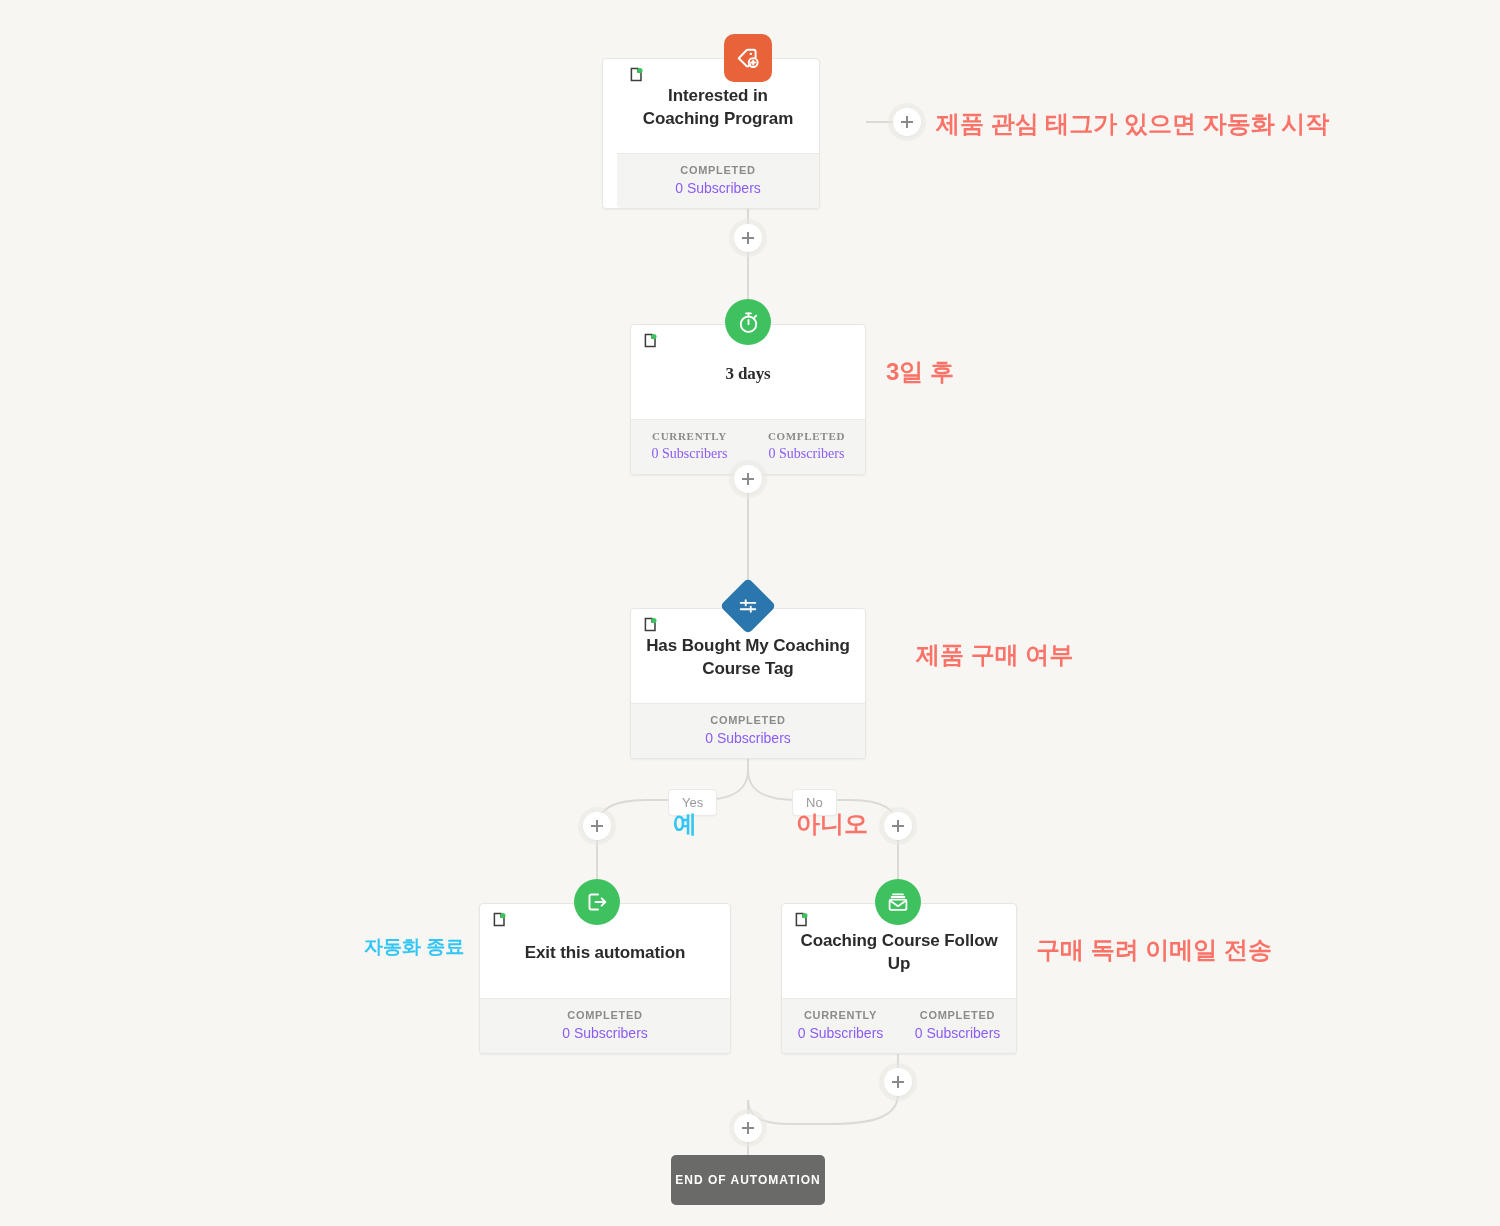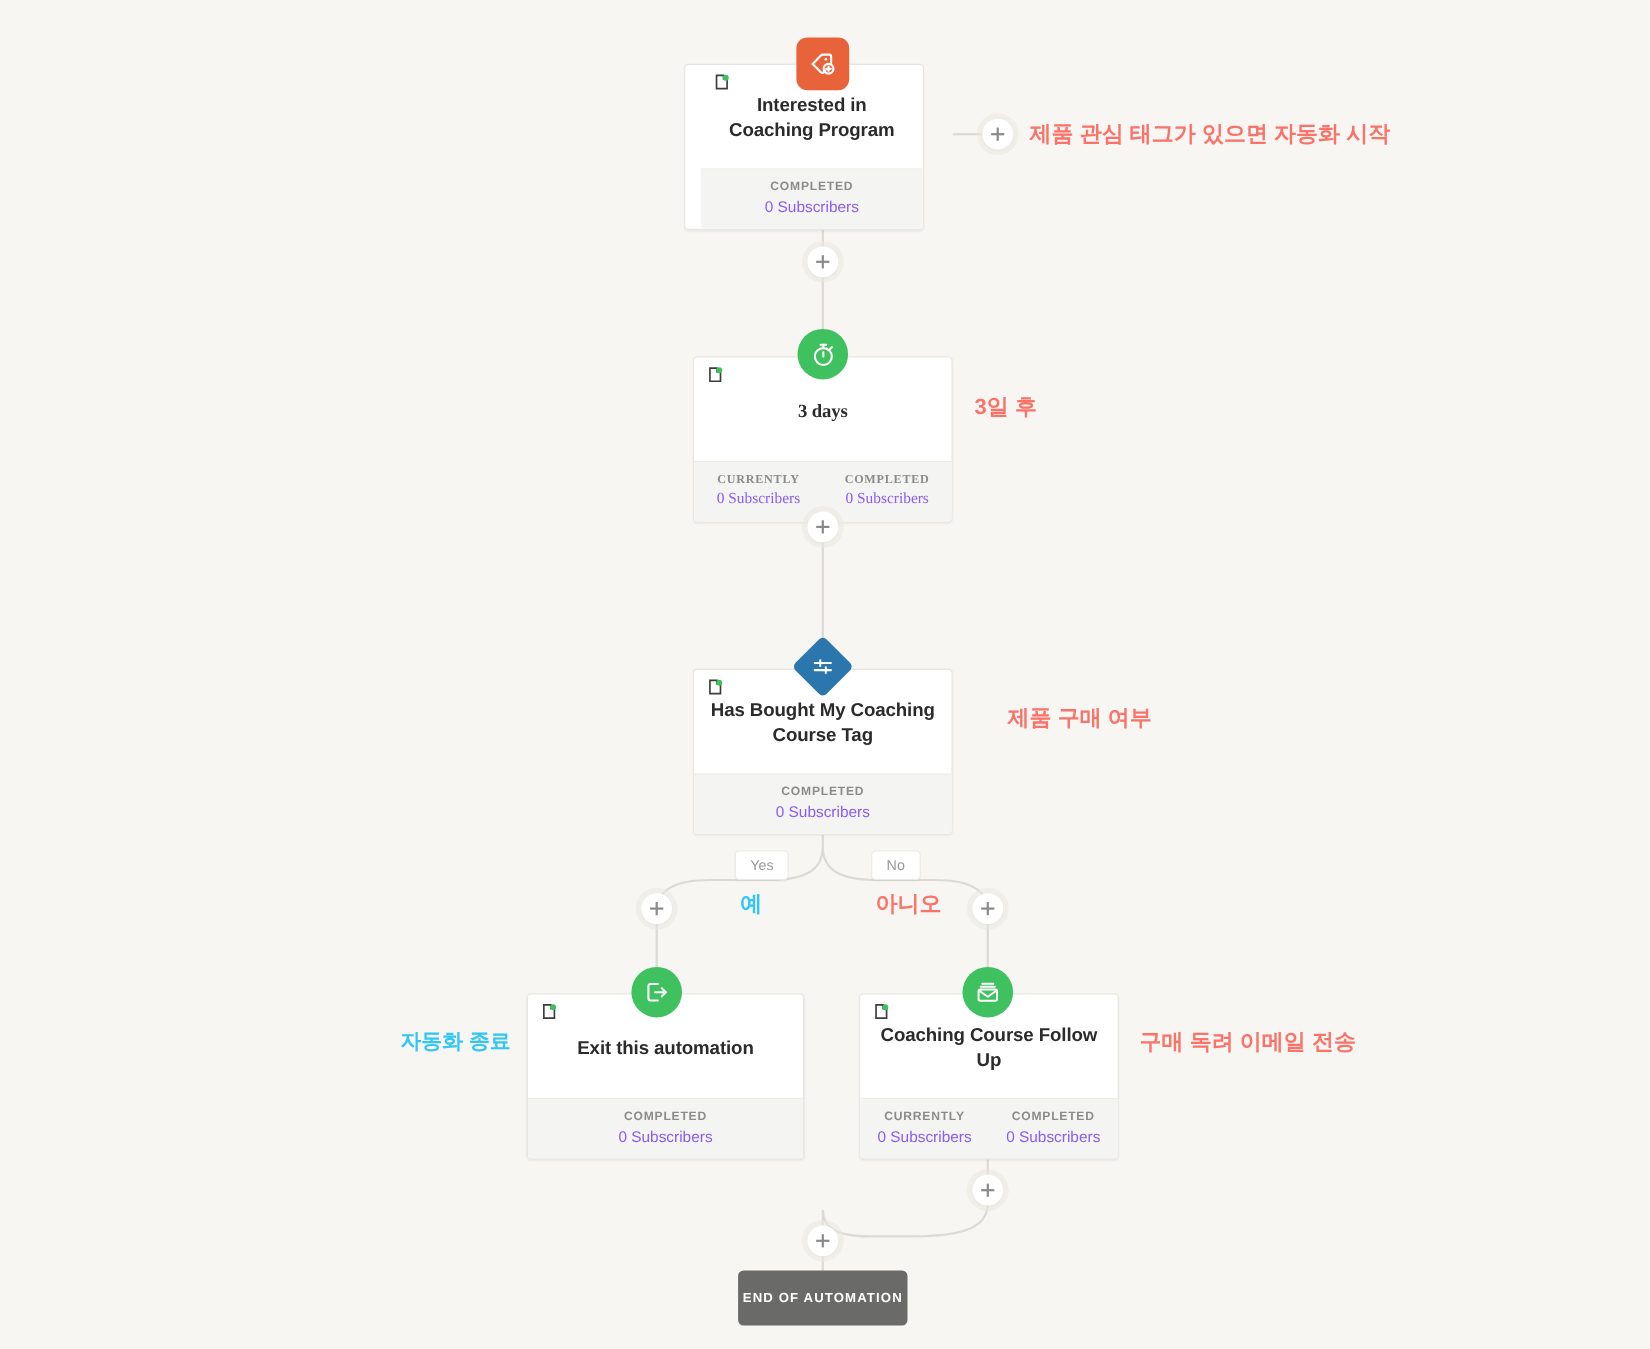--- a/index.html
+++ b/index.html
@@ -145,39 +145,40 @@
   .branch-chip {
     position: absolute;
     background: #ffffff;
     border: 1px solid #eceae5;
     border-radius: 4px;
     padding: 5px 13px;
     font-size: 13px;
     color: #9a9a9a;
     z-index: 4;
     box-shadow: 0 1px 1px rgba(0,0,0,0.03);
+    margin-top: 16px;
   }
   
   .end-block {
     position: absolute;
     background: #6a6a68;
     border-radius: 5px;
     color: #ffffff;
     font-size: 12px;
     font-weight: bold;
     letter-spacing: 1px;
     display: flex;
     align-items: center;
     justify-content: center;
     z-index: 3;
   }
   
   .annot {
     position: absolute;
-    font-size: 20px;
+    font-size: 24px;
     font-weight: bold;
     white-space: nowrap;
     z-index: 7;
   }
   .annot-coral { color: #fa7268; }
   .annot-cyan  { color: #31c6f5; }
   .annot-sm { font-size: 19px; }
 </style>
 </head>
 <body>
@@ -211,21 +212,21 @@
 
   <div class="icon-badge icon-square" style="left:724px; top:34px;">
     <svg width="26" height="26" viewBox="0 0 24 24" fill="none" stroke="#ffffff" stroke-width="1.8" stroke-linecap="round" stroke-linejoin="round">
       <path d="M3.5 12.2 L10.6 4.8 A1.6 1.6 0 0 1 11.8 4.3 L17.4 4.3 A1.6 1.6 0 0 1 19 5.9 L19 11.5"></path>
       <path d="M3.5 12.2 L10.4 19.1 A1.7 1.7 0 0 0 12.8 19.1 L14.2 17.7"></path>
       <circle cx="14.6" cy="8.2" r="1.1" fill="#ffffff" stroke="none"></circle>
       <circle cx="16.8" cy="16.2" r="4.1"></circle>
       <path d="M16.8 14.3 L16.8 18.1 M14.9 16.2 L18.7 16.2"></path>
     </svg>
   </div>
-  <div class="node" style="left:622px; top:58px; width:218px;padding-left:14px;">
+  <div class="node" style="left:602px; top:58px; width:218px;padding-left:14px;">
     <div class="node-body">
       <svg class="page-badge" viewBox="0 0 20 20">
         <path d="M3 2 H11 V6 H15 V17 H3 Z" fill="none" stroke="#3d3d3d" stroke-width="1.9"></path>
         <circle cx="13.5" cy="4.5" r="3.4" fill="#3fc15f"></circle>
       </svg>
       <div class="node-title">Interested in Coaching Program</div>
     </div>
     <div class="node-footer">
       <div class="stat">
         <span class="stat-label">COMPLETED</span>

